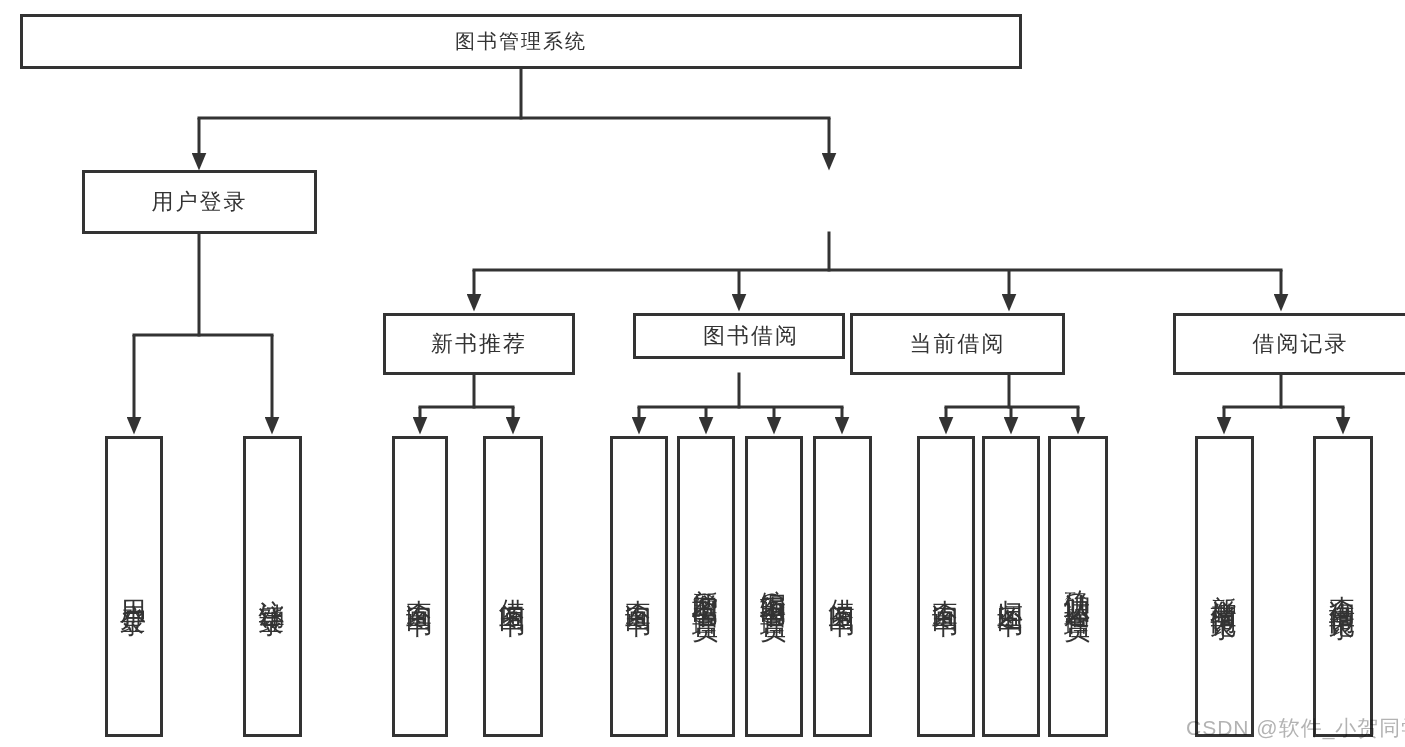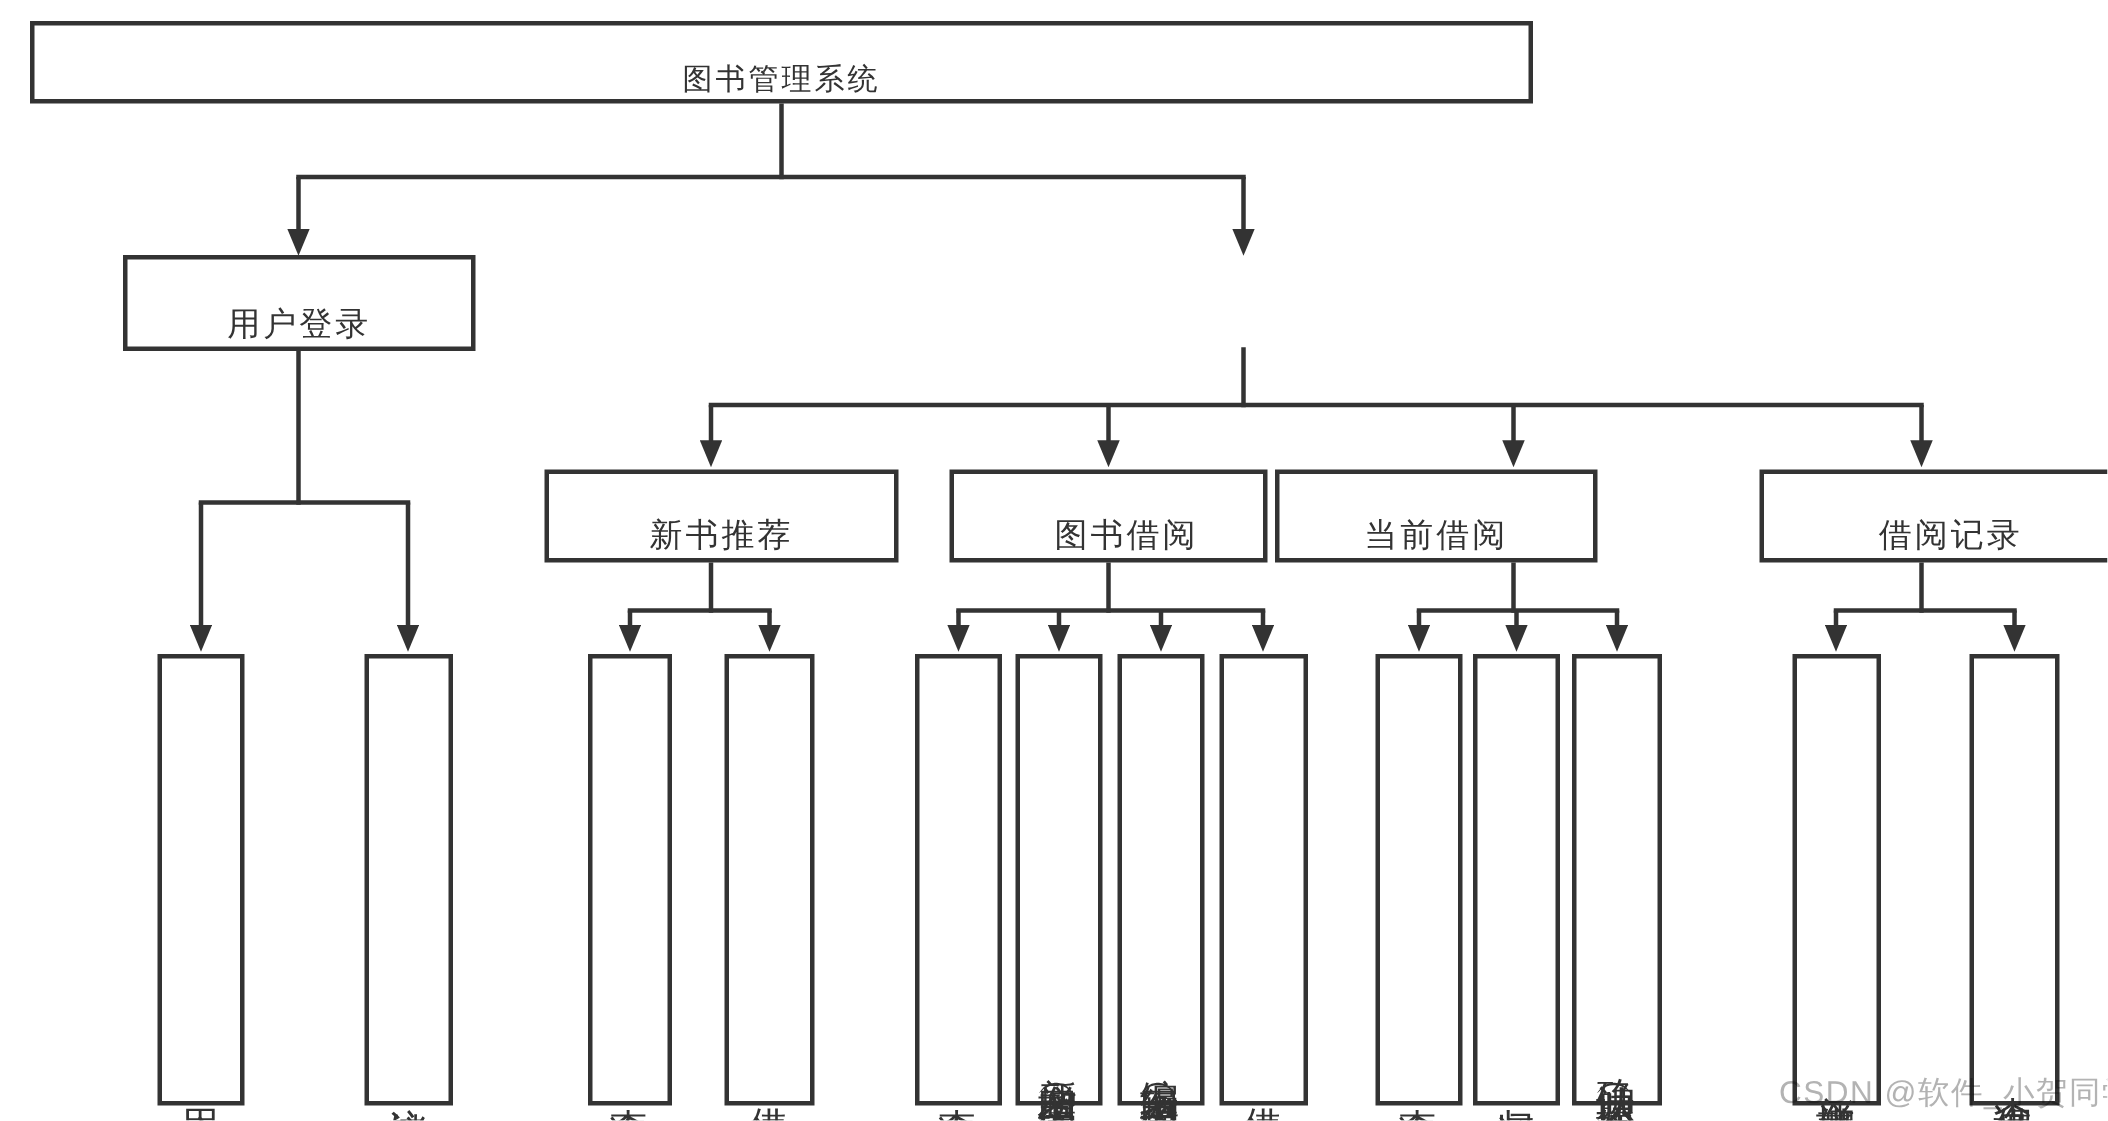--- a/index.html
+++ b/index.html
@@ -38,21 +38,21 @@
     fill: var(--line, #333333);
     stroke: none;
   }
   .node {
     position: absolute;
     z-index: 2;
     box-sizing: border-box;
     background: var(--box-background, #ffffff);
     border: 3px solid var(--line, #333333);
     display: flex;
-    align-items: flex-end;
+    align-items: center;
     justify-content: center;
   }
   .node span {
     color: var(--text, #333333);
     white-space: nowrap;
   }
   .node.root span {
     font-size: 20px;
     letter-spacing: 2px;
   }
@@ -146,24 +146,24 @@
   </svg>
 
   <div class="node root" style="left:20px; top:14px; width:1002px; height:55px;">
     <span>图书管理系统</span>
   </div>
 
   <div class="node h" style="left:82px; top:170px; width:235px; height:64px;">
     <span>用户登录</span>
   </div>
 
-  <div class="node h" style="left:363px; top:313px; width:236px; height:62px;">
+  <div class="node h" style="left:383px; top:313px; width:192px; height:62px;">
     <span>新书推荐</span>
   </div>
-  <div class="node h" style="left:633px; top:313px; width:212px; height:62px;padding-left:24px;">
+  <div class="node h" style="left:633px; top:313px; width:212px; height:46px;padding-left:24px;">
     <span>图书借阅</span>
   </div>
   <div class="node h" style="left:850px; top:313px; width:215px; height:62px;">
     <span>当前借阅</span>
   </div>
   <div class="node h" style="left:1173px; top:313px; width:255px; height:62px;">
     <span>借阅记录</span>
   </div>
 
   <div class="node v" style="left:105px; top:436px; width:58px; height:301px;">

